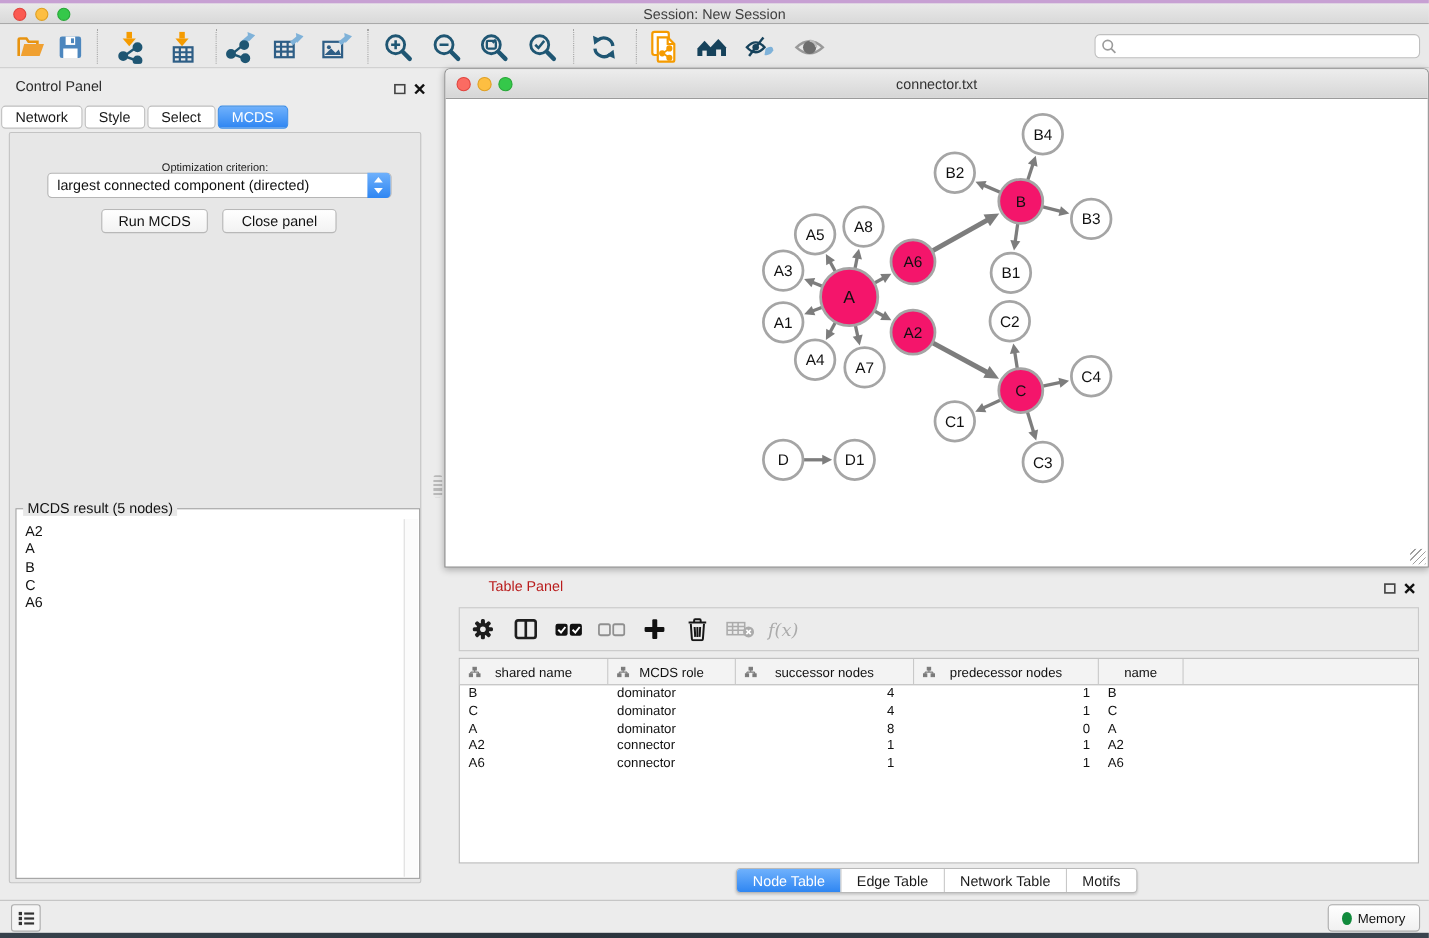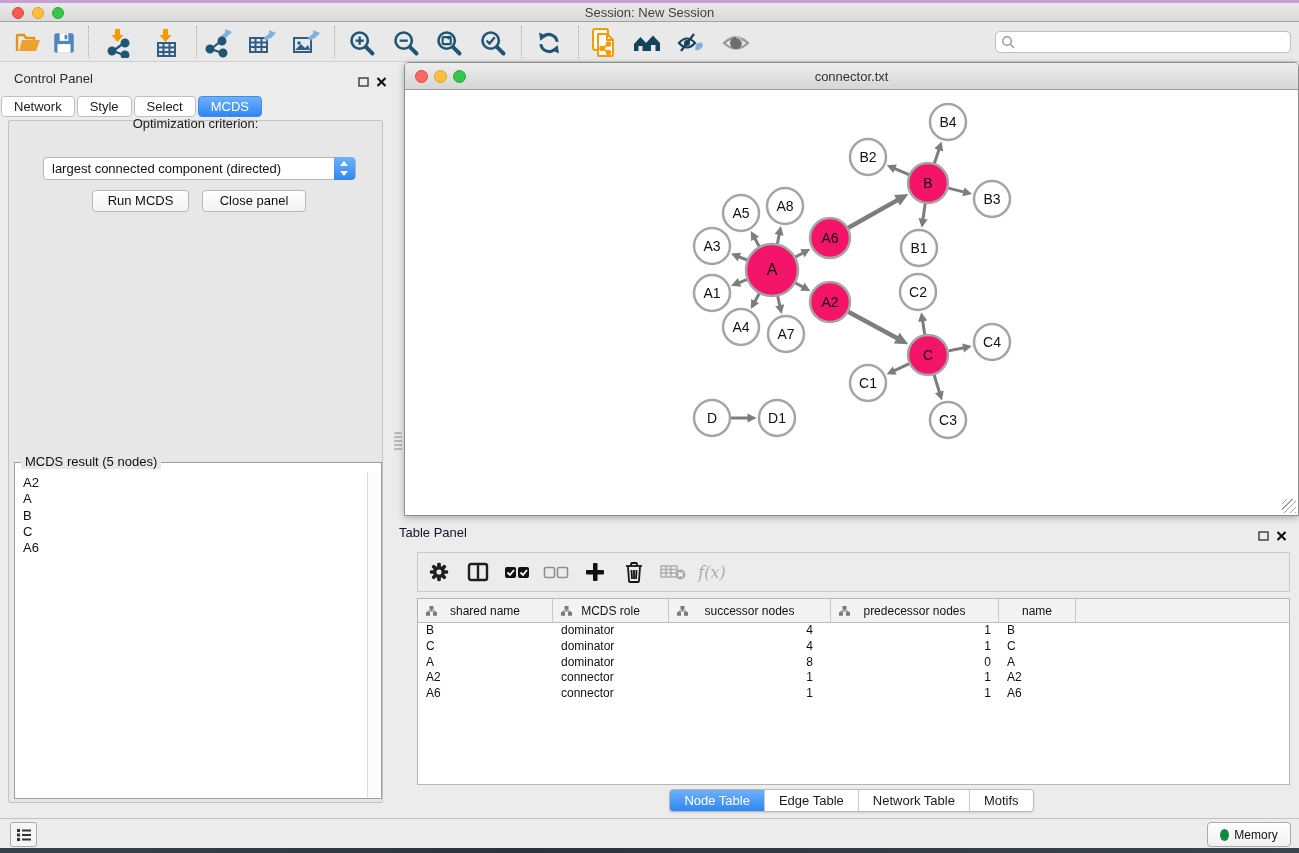--- a/index.html
+++ b/index.html
@@ -28,21 +28,21 @@
 
   
   .cp-title { position:absolute; left:14px; top:71px; font-size:13px; color:#2B2B2B; }
   .wicon { position:absolute; cursor:default; }
   .cp-content { position:absolute; left:8px; top:120px; width:375px; height:683px;
                 background:#E7E7E7; border:1px solid #C3C3C3; border-radius:2px; }
   #cp-tabs { position:absolute; left:0; top:96px; width:391px; display:flex; justify-content:flex-start; }
   .seg { border:1px solid #BFBFBF; background:#FFF; border-radius:4px; margin:0 1px; font-size:13px;
          line-height:19px; height:21px; padding:0 12px; color:#1A1A1A; }
   .seg.active { background:linear-gradient(#6FB1FC,#2F86F2); border-color:#3D8EE8; color:#FFF; }
-  .opt-label { position:absolute; left:0; top:116px; width:391px; text-align:center; font-size:13px; color:#1A1A1A; }
+  .opt-label { position:absolute; left:0; top:147px; width:391px; text-align:center; font-size:10px; color:#1A1A1A; }
   .dropdown { position:absolute; left:43px; top:157px; width:313px; height:23px; background:#FFF;
               border:1px solid #B5B5B5; border-radius:4px; font-size:13px; line-height:21px; padding-left:8px; color:#111; }
   .dd-step { position:absolute; right:0; top:-1px; width:21px; height:23px; border-radius:0 4px 4px 0;
              background:linear-gradient(#6FB1FC,#2F86F2); }
   .dd-step .up { position:absolute; left:6px; top:4px; width:0; height:0; border-left:4.5px solid transparent;
                  border-right:4.5px solid transparent; border-bottom:5px solid #FFF; }
   .dd-step .dn { position:absolute; left:6px; bottom:4px; width:0; height:0; border-left:4.5px solid transparent;
                  border-right:4.5px solid transparent; border-top:5px solid #FFF; }
   .btn { position:absolute; height:22px; background:linear-gradient(#FFFFFF,#F2F2F2); border:1px solid #B8B8B8;
          border-radius:4px; font-size:13px; text-align:center; line-height:20px; color:#111; }
@@ -60,21 +60,21 @@
              border:1px solid #8E8E8E; border-radius:5px 5px 0 0; box-shadow:0 2px 7px rgba(0,0,0,0.28); }
   .net-title { position:absolute; left:0; top:0; right:0; height:27px; border-radius:4px 4px 0 0;
                background:linear-gradient(#EDEDED,#D6D6D6); border-bottom:1px solid #9B9B9B; }
   .net-title .txt { position:absolute; left:0; right:0; top:6px; text-align:center; font-size:13px; color:#333; }
   .tl2 { position:absolute; width:13px; height:13px; border-radius:50%; top:7px; }
   #graph-svg { position:absolute; left:0; top:27px; }
   .net-grip { position:absolute; right:2px; bottom:2px; width:14px; height:14px;
               background:repeating-linear-gradient(135deg,transparent 0 3px,#9F9F9F 3px 4px); }
 
   
-  .tp-title { position:absolute; left:399px; top:525px; font-size:13px; color:#0f172a; }
+  .tp-title { position:absolute; left:444px; top:525px; font-size:13px; color:#b91c1c; }
   .tp-toolbar { position:absolute; left:417px; top:552px; width:873px; height:40px; background:#ECECEC;
                 border:1px solid #C9C9C9; display:flex; align-items:center; padding-left:8px; gap:13px; }
   .tpi { width:26px; height:26px; display:flex; align-items:center; justify-content:center; }
   .fx { font-family:"DejaVu Serif","Liberation Serif",serif; font-style:italic; font-size:16px; color:#ABABAB; }
   .tbl { position:absolute; left:417px; top:598px; width:873px; height:187px; background:#FFF; border:1px solid #B5B5B5; }
   #tbl-head { position:absolute; left:0; top:0; right:0; height:24px; background:#F3F3F3; border-bottom:1px solid #BDBDBD; display:flex; }
   .th { position:relative; height:23px; border-right:1px solid #C9C9C9; font-size:12px; color:#111;
         display:flex; align-items:center; justify-content:center; }
   .th .sorticon { position:absolute; left:8px; top:7px; }
   #tbl-body { position:absolute; left:0; top:24px; right:0; bottom:0; overflow:hidden; }

